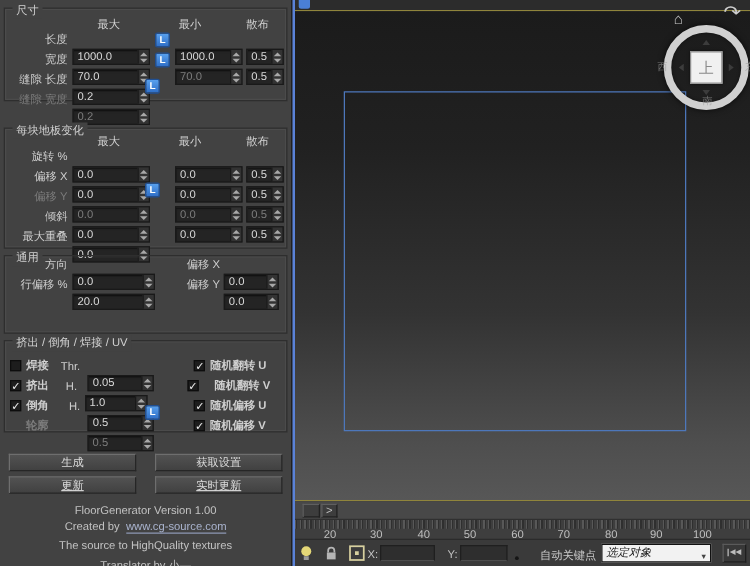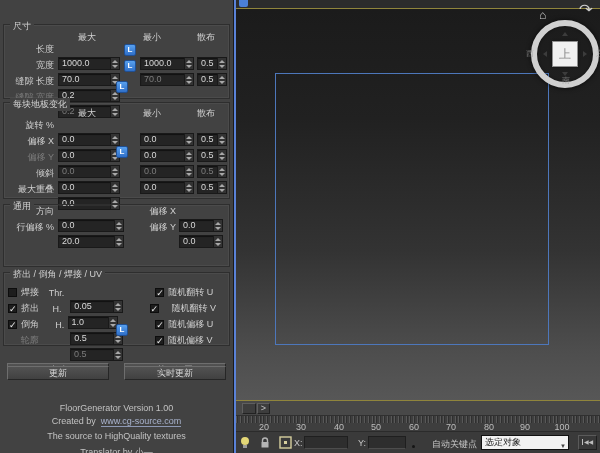--- a/index.html
+++ b/index.html
@@ -27,21 +27,21 @@
   .spin::before{content:"";width:0;height:0;border:3px solid transparent;border-bottom:3px solid #a8a8a8;margin-top:-2px;}
   .spin::after{content:"";width:0;height:0;border:3px solid transparent;border-top:3px solid #a8a8a8;margin-bottom:-2px;}
   .w62{width:62px;margin-left:2px;} .w54{width:54px;} .w30{width:30px;margin-left:3px;} .w66{width:66px;margin-left:2px;} .w44{width:44px;} .w56e{width:54px;margin-left:3px;}
   .lk{width:12px;height:12px;margin:0 4px;background:linear-gradient(180deg,#58a0ee,#2f6fc8);border:1px solid #204f92;border-radius:2px;color:#fff;font-weight:bold;font-size:8px;line-height:10px;text-align:center;flex:0 0 auto;}
   .lk.mid{position:absolute;margin:0;}
   .sp12{width:12px;margin:0 4px;flex:0 0 auto;}
   .dim{color:#7c7c7c !important;}
   .dim .val{color:#7c7c7c;}
   .rlab{width:52px;text-align:right;margin-right:3px;color:#cfcfcf;white-space:nowrap;}
   .cb{width:9px;height:9px;margin-left:2px;background:#1d1d1d;border:1px solid #0d0d0d;color:#eaeaea;font-size:9px;line-height:8px;text-align:center;flex:0 0 auto;}
-  .xlab{width:26px;margin-left:4px;text-align:left;white-space:nowrap;}
+  .xlab{width:26px;margin-left:4px;text-align:left;white-space:nowrap;font-weight:bold;}
   .plab{width:18px;text-align:right;margin-right:3px;}
   .modstrip{position:absolute;left:0;top:348px;width:233px;height:14px;line-height:14px;text-align:center;color:#c9c9c9;border-top:1px solid #383838;border-bottom:1px solid #2f2f2f;}
   .btnrow{position:absolute;left:0;width:233px;display:flex;padding:0 7px;gap:15px;}
   .pbtn{flex:1;height:14px;background:linear-gradient(180deg,#525252,#414141);border:1px solid;border-color:#6e6e6e #262626 #262626 #6e6e6e;color:#dcdcdc;text-align:center;line-height:12px;}
   .foot{position:absolute;left:0;width:233px;text-align:center;color:#c2c2c2;white-space:nowrap;}
   .flink{color:#a9b3cd;border-bottom:1px solid #8d98b4;margin-left:5px;}
 
   
   #topstrip{position:absolute;left:236px;top:0;width:364px;height:8px;background:#2c2c2c;}
   #topchip{position:absolute;left:3px;top:0;width:9px;height:7px;background:#4a7fd6;border-radius:0 0 2px 2px;}
@@ -65,33 +65,33 @@
   #ts-next{position:absolute;left:21px;top:2px;width:13px;height:11px;background:#3d3d3d;border:1px solid;border-color:#5f5f5f #222 #222 #5f5f5f;color:#c3c3c3;text-align:center;line-height:9px;font-size:9px;}
   #ruler{position:absolute;left:236px;top:416px;width:364px;height:16px;background:#3e3e3e;border-bottom:1px solid #2b2b2b;}
   #ruler .ticks{position:absolute;left:0;top:0;width:364px;height:7px;background:repeating-linear-gradient(90deg,#585858 0px,#585858 1px,#2f2f2f 1px,#2f2f2f 2px,transparent 2px,transparent 3.77px);}
   .num{position:absolute;top:6px;transform:translateX(-50%);font-size:9px;color:#bdbdbd;}
   #statusbar{position:absolute;left:236px;top:432px;width:364px;height:21px;background:#3a3a3a;}
   .sb-ico{position:absolute;top:4px;}
   .sb-lbl{position:absolute;top:6px;color:#c6c6c6;}
   .sb-field{position:absolute;top:4px;height:13px;background:#2e2e2e;border:1px solid #1f1f1f;border-bottom-color:#4d4d4d;}
   #sb-dot{position:absolute;left:176px;top:13px;width:3px;height:3px;background:#151515;border-radius:50%;}
   #autokey{position:absolute;left:196px;top:6px;color:#cacaca;white-space:nowrap;}
-  #seldrop{position:absolute;left:245px;top:3px;width:88px;height:15px;background:#f2f2f2;border:1px solid #111;color:#1a1a1a;line-height:13px;padding-left:3px;white-space:nowrap;}
+  #seldrop{position:absolute;left:245px;top:3px;width:88px;height:15px;background:#f2f2f2;border:1px solid #111;color:#1a1a1a;line-height:13px;padding-left:3px;white-space:nowrap;font-style:italic;}
   #seldrop .arr{position:absolute;right:2px;top:4px;font-size:6px;color:#444;}
   #gotostart{position:absolute;left:342px;top:3px;width:19px;height:15px;background:#383838;border:1px solid;border-color:#5a5a5a #1f1f1f #1f1f1f #5a5a5a;color:#bdbdbd;font-size:6px;line-height:12px;text-align:center;}
   #gotostart span{border-left:1px solid #bdbdbd;padding-left:1px;}
 </style>
 </head>
 <body>
 
 <div id="screen">
 
   <div id="dialog">
 
-    <div class="group" style="top:24px;height:75px;">
+    <div class="group" style="top:6px;height:75px;">
       <span class="legend">尺寸</span>
       <div class="hdrs">
         <span class="h1">最大</span>
         <span class="h2">最小</span>
         <span class="h3">散布</span>
       </div>
       <div class="row">
         <span class="lab">长度</span>
         <span class="field w62">
             <span class="val">1000.0</span>
@@ -296,21 +296,21 @@
         <span class="xlab" style="width:60px;">随机偏移 V</span>
       </div>
       <span class="lk mid" style="left:112px;top:51px;">L</span>
     </div>
 
 
     <div class="btnrow" style="top:363px;">
       <span class="pbtn">生成</span>
       <span class="pbtn">获取设置</span>
     </div>
-    <div class="btnrow" style="top:366px;">
+    <div class="btnrow" style="top:381px;text-decoration:underline;">
       <span class="pbtn">更新</span>
       <span class="pbtn">实时更新</span>
     </div>
 
     <div class="foot" style="top:403px;">FloorGenerator Version 1.00</div>
     <div class="foot" style="top:416px;">
       <span>Created by</span><span class="flink">www.cg-source.com</span>
     </div>
     <div class="foot" style="top:431px;">The source to HighQuality textures</div>
     <div class="foot" style="top:446px;">Translator by 小—</div>

